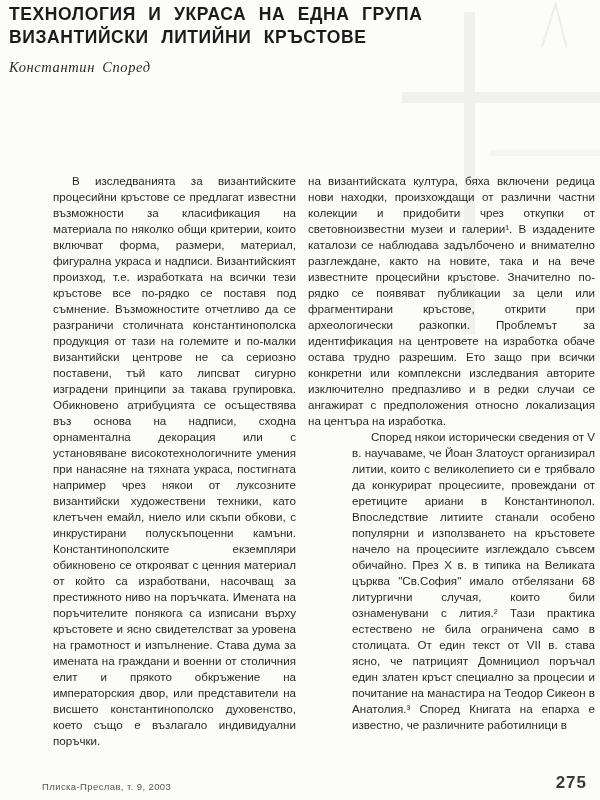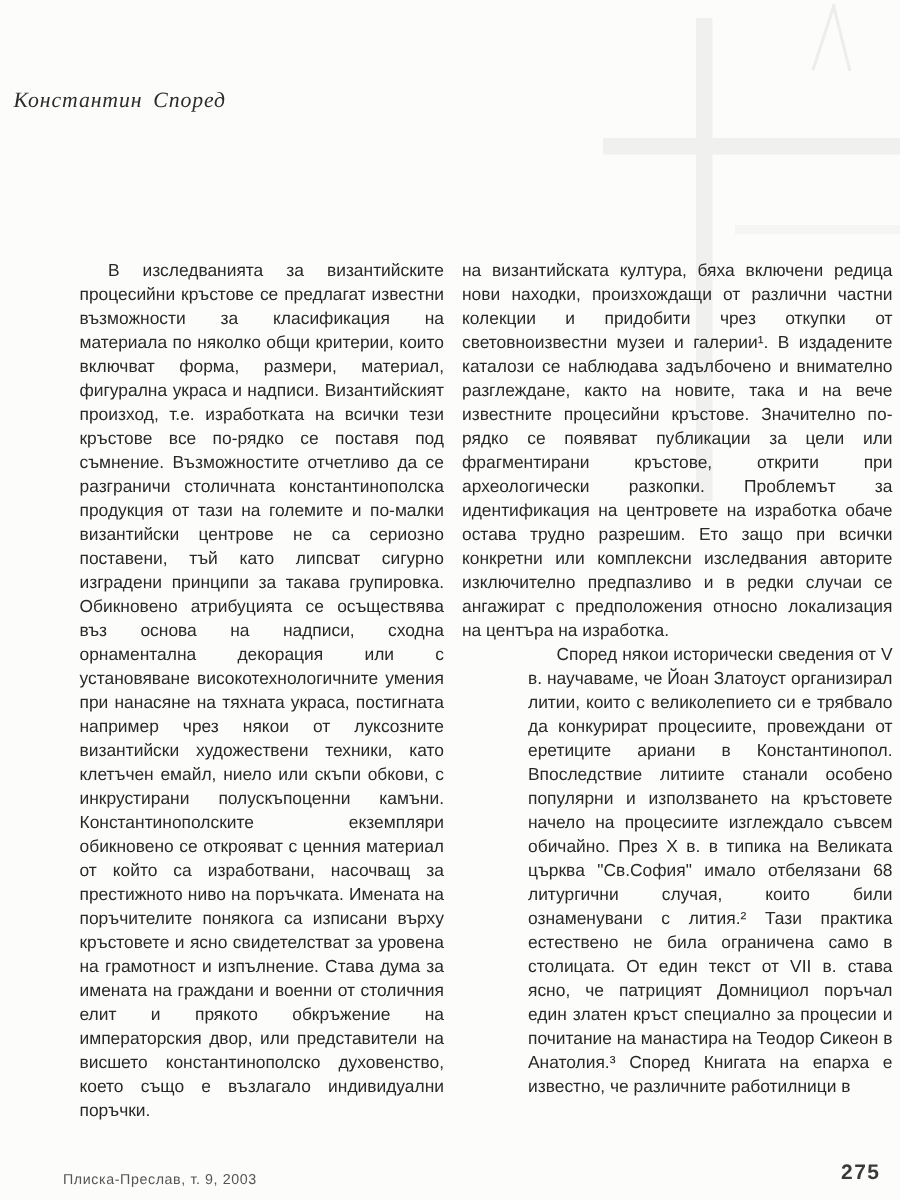--- a/index.html
+++ b/index.html
@@ -56,37 +56,41 @@
   .col p.indent { text-indent: 19px; margin-left: 44px; }
   .footer-journal {
     position: absolute; left: 10px; top: 781px;
     font-size: 9.5px;
     letter-spacing: 0.4px;
     color: #555552;
     margin-left: 32px;
   }
   .footer-page {
     position: absolute; right: 13px; top: 773px;
-    font-size: 14px;
+    font-size: 17px;
     font-weight: bold;
     letter-spacing: 1px;
     color: #3a3a3a;
   }
 </style>
 </head>
 <body>
 
 <div class="page">
 
   <div class="wm wm-vertical"></div>
   <div class="wm wm-horizontal"></div>
   <div class="wm wm-horizontal2"></div>
   <div class="wm wm-tick"></div>
   <div class="wm wm-tick2"></div>
 
+  <div class="title-block">
+    <div class="title-line">ТЕХНОЛОГИЯ И УКРАСА НА ЕДНА ГРУПА</div>
+    <div class="title-line">ВИЗАНТИЙСКИ ЛИТИЙНИ КРЪСТОВЕ</div>
+  </div>
 
   <div class="author">Константин Според</div>
 
   <div class="columns">
     <div class="col">
       <p class="indent">В изследванията за византийските процесийни кръстове се предлагат известни възможности за класификация на материала по няколко общи критерии, които включват форма, размери, материал, фигурална украса и надписи. Византийският произход, т.е. изработката на всички тези кръстове все по-рядко се поставя под съмнение. Възможностите отчетливо да се разграничи столичната константинополска продукция от тази на големите и по-малки византийски центрове не са сериозно поставени, тъй като липсват сигурно изградени принципи за такава групировка. Обикновено атрибуцията се осъществява въз основа на надписи, сходна орнаментална декорация или с установяване високотехнологичните умения при нанасяне на тяхната украса, постигната например чрез някои от луксозните византийски художествени техники, като клетъчен емайл, ниело или скъпи обкови, с инкрустирани полускъпоценни камъни. Константинополските екземпляри обикновено се открояват с ценния материал от който са изработвани, насочващ за престижното ниво на поръчката. Имената на поръчителите понякога са изписани върху кръстовете и ясно свидетелстват за уровена на грамотност и изпълнение. Става дума за имената на граждани и военни от столичния елит и прякото обкръжение на императорския двор, или представители на висшето константинополско духовенство, което също е възлагало индивидуални поръчки.</p>
     </div>
     <div class="col">
       <p>на византийската култура, бяха включени редица нови находки, произхождащи от различни частни колекции и придобити чрез откупки от световноизвестни музеи и галерии¹. В издадените каталози се наблюдава задълбочено и внимателно разглеждане, както на новите, така и на вече известните процесийни кръстове. Значително по-рядко се появяват публикации за цели или фрагментирани кръстове, открити при археологически разкопки. Проблемът за идентификация на центровете на изработка обаче остава трудно разрешим. Ето защо при всички конкретни или комплексни изследвания авторите изключително предпазливо и в редки случаи се ангажират с предположения относно локализация на центъра на изработка.</p>
       <p class="indent">Според някои исторически сведения от V в. научаваме, че Йоан Златоуст организирал литии, които с великолепието си е трябвало да конкурират процесиите, провеждани от еретиците ариани в Константинопол. Впоследствие литиите станали особено популярни и използването на кръстовете начело на процесиите изглеждало съвсем обичайно. През X в. в типика на Великата църква "Св.София" имало отбелязани 68 литургични случая, които били ознаменувани с лития.² Тази практика естествено не била ограничена само в столицата. От един текст от VII в. става ясно, че патрицият Домнициол поръчал един златен кръст специално за процесии и почитание на манастира на Теодор Сикеон в Анатолия.³ Според Книгата на епарха е известно, че различните работилници в</p>

